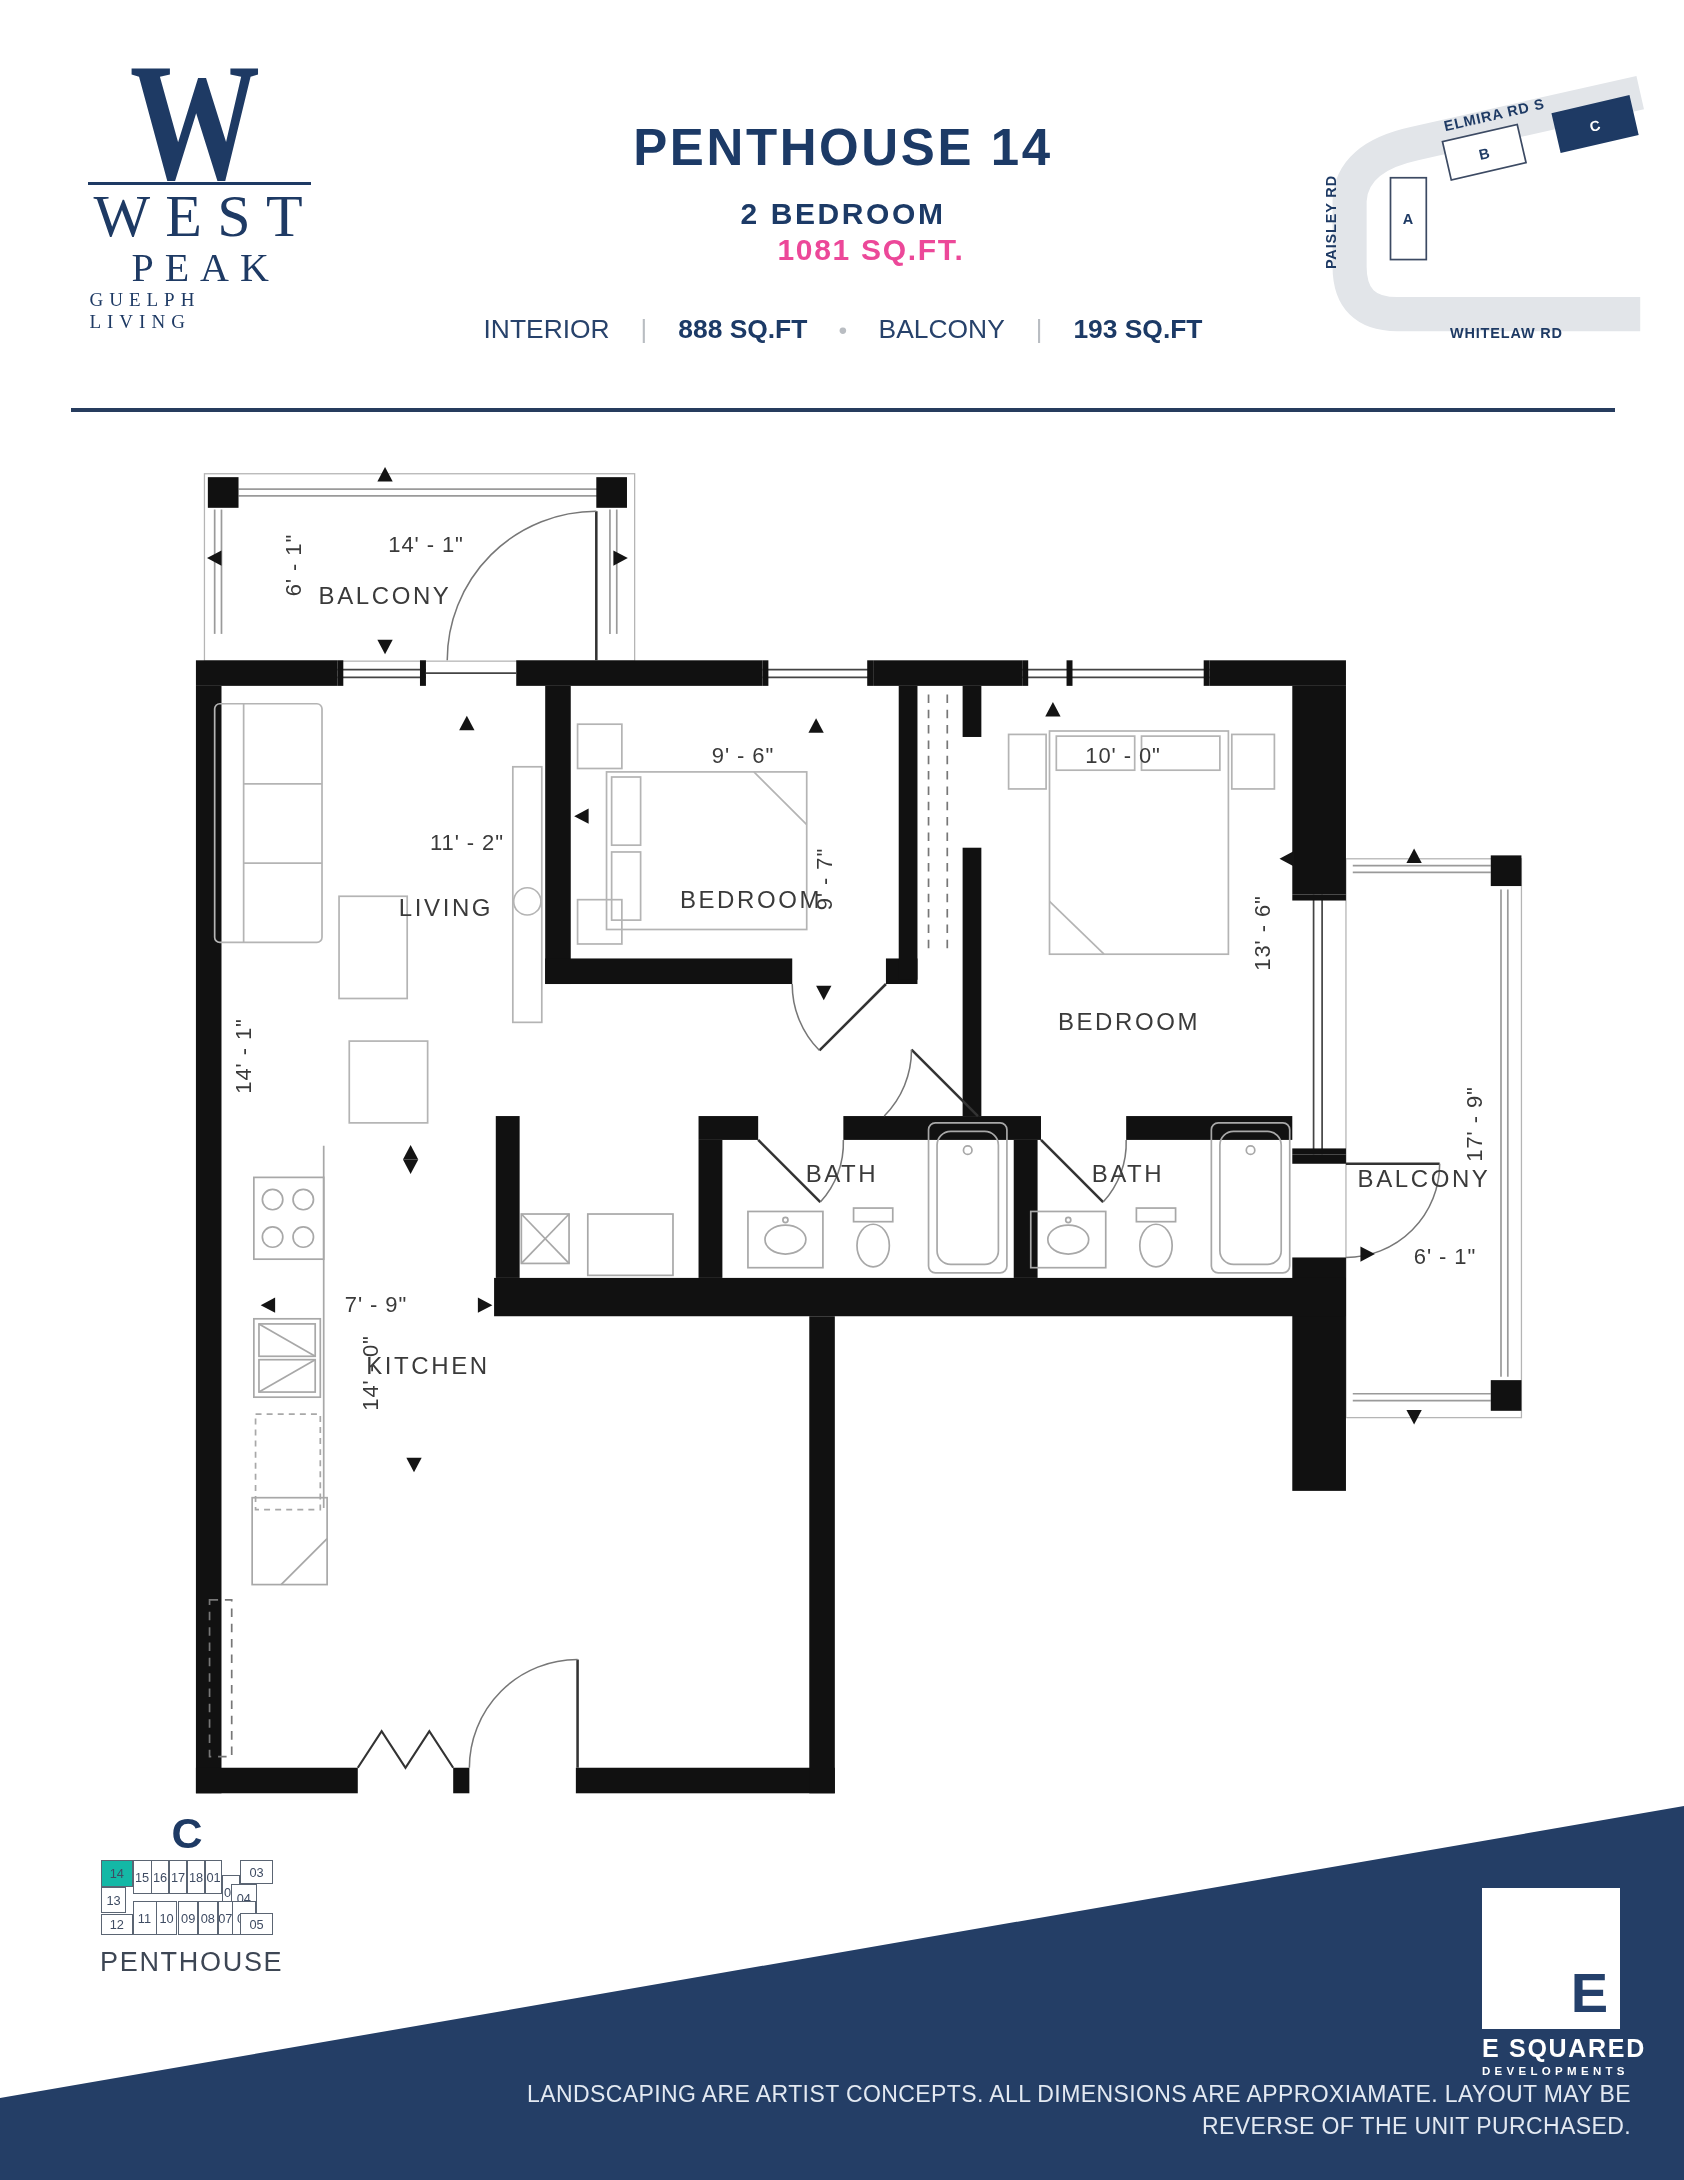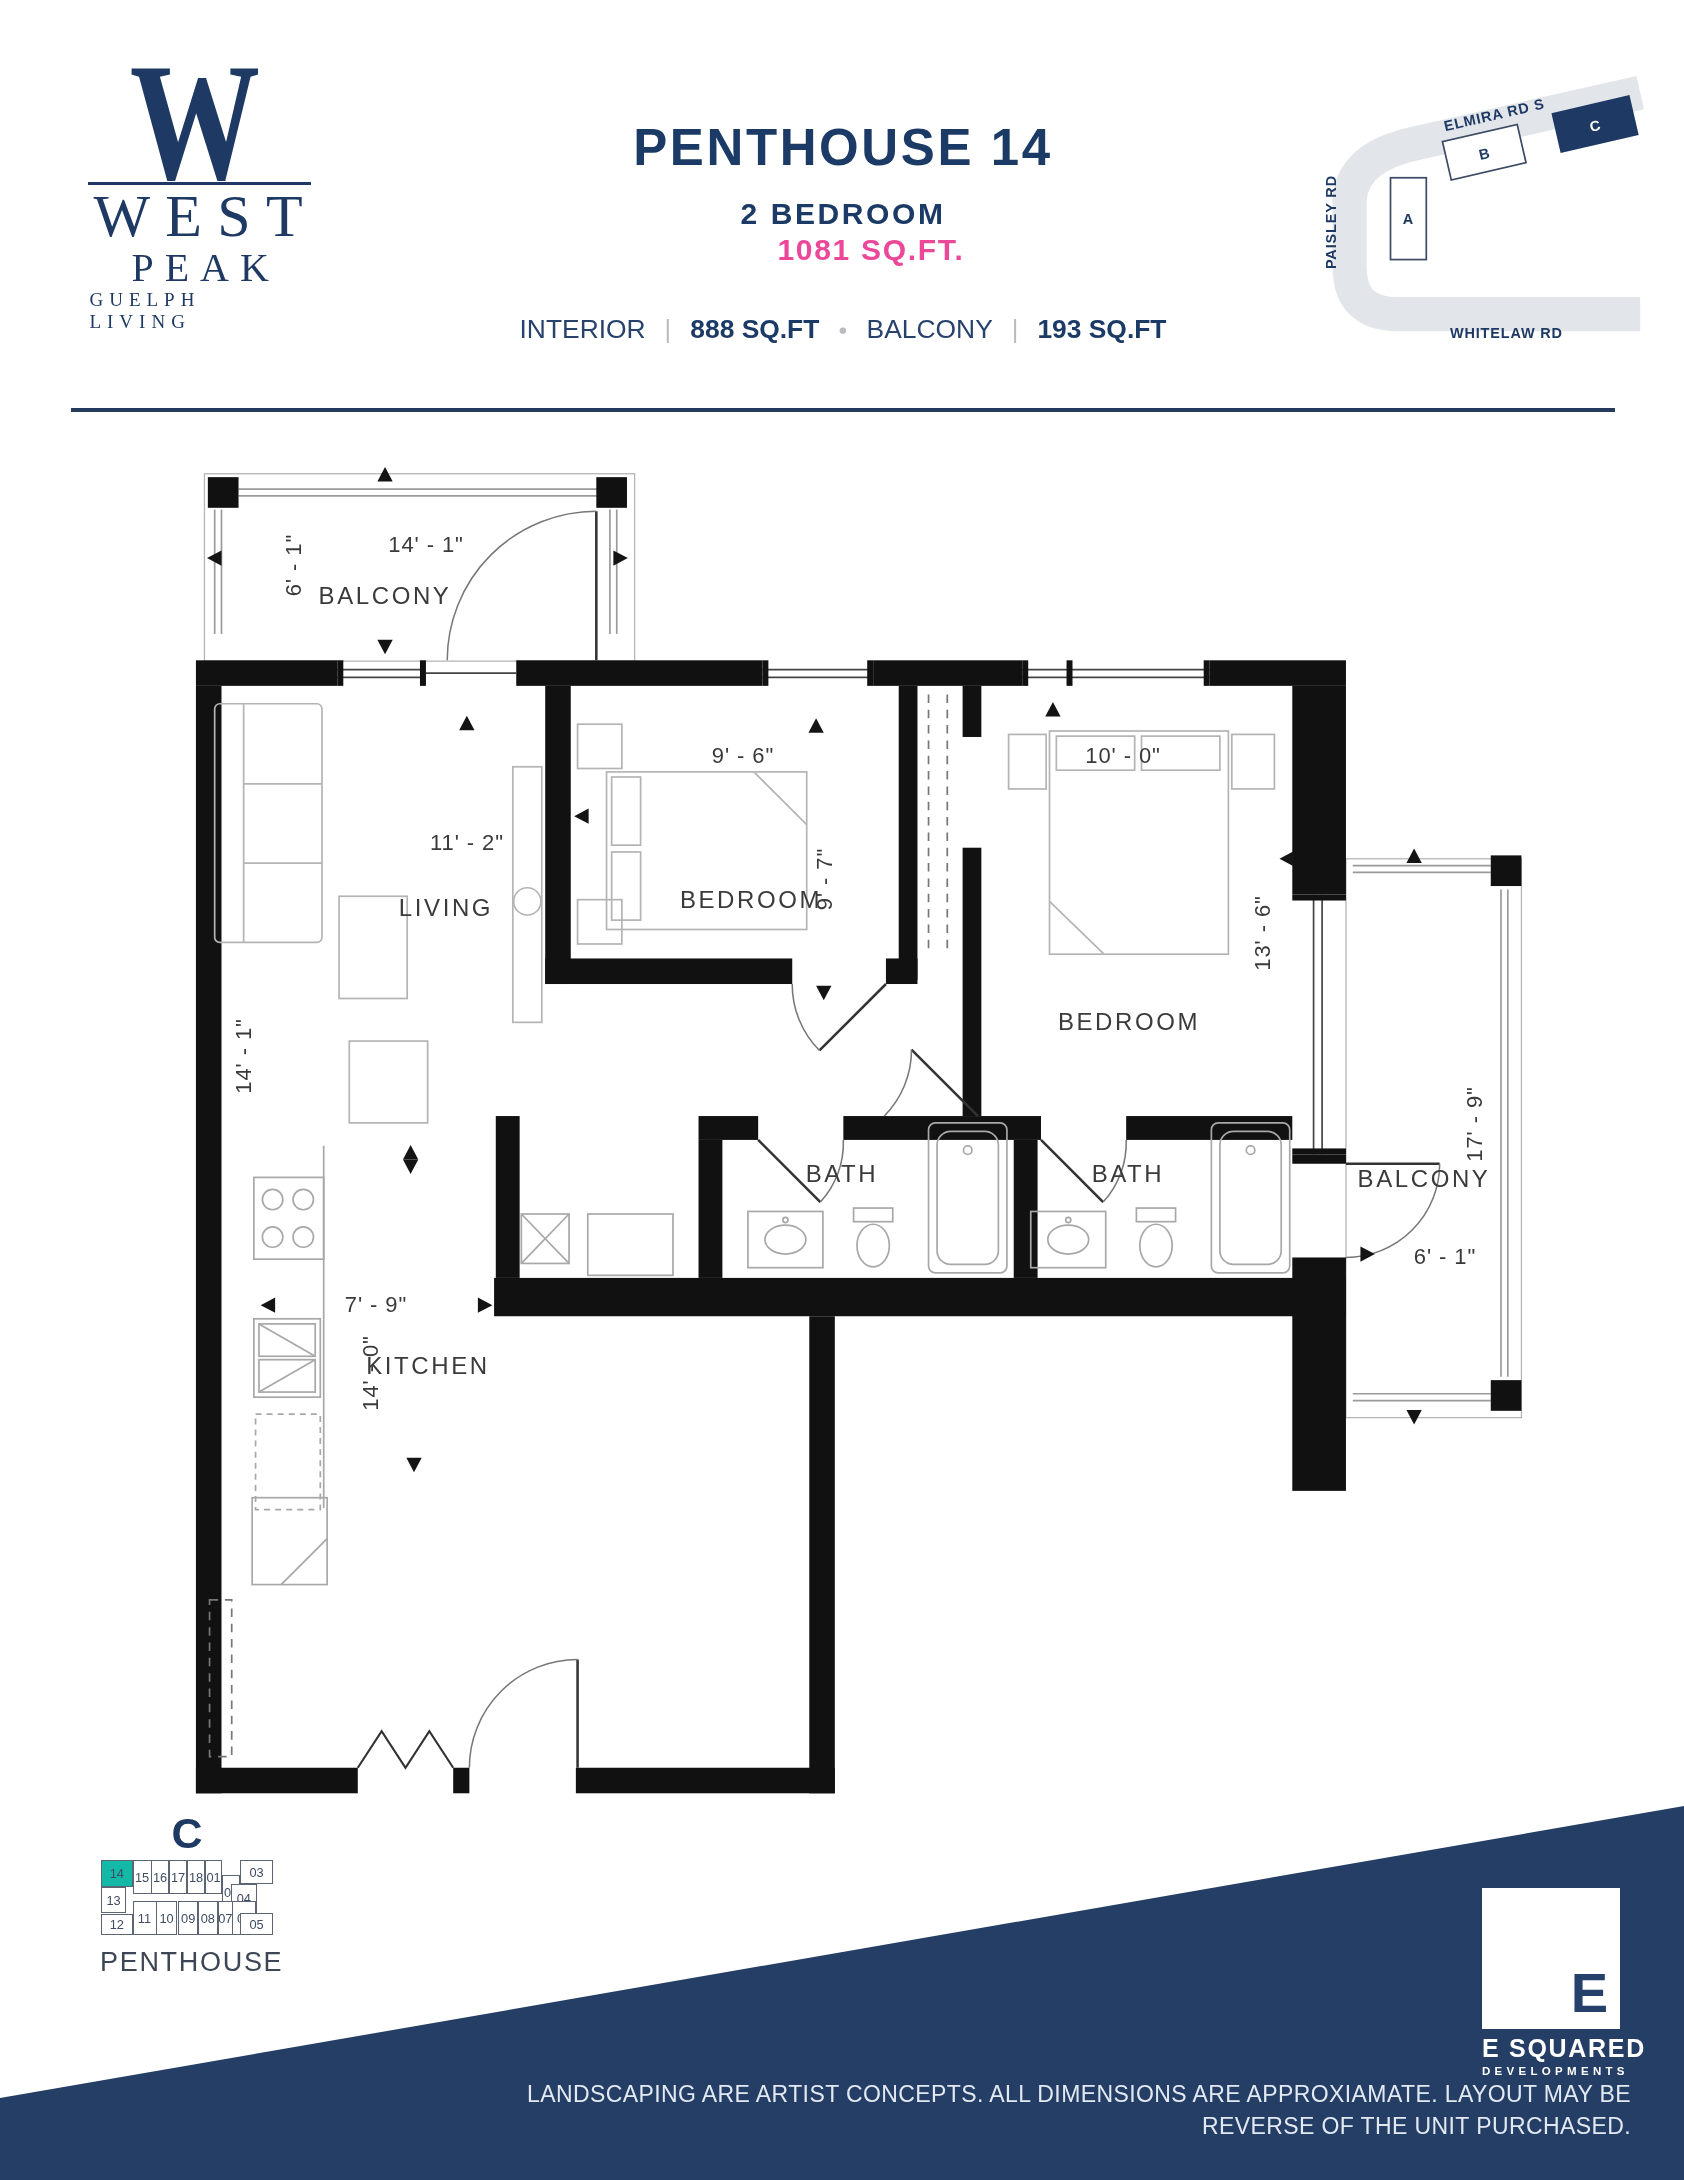--- a/index.html
+++ b/index.html
@@ -16,21 +16,21 @@
              letter-spacing:15.3px;color:#1e3a64;}
   .logo-peak{left:198px;top:267px;font-family:"Liberation Serif",serif;font-size:40px;
              letter-spacing:11px;color:#1e3a64;}
   .logo-tag{left:198px;top:311px;font-family:"Liberation Serif",serif;font-size:19px;
             letter-spacing:6px;color:#1e3a64;}
   .ls-fix{margin-right:-15.3px;} 
 
   .title-main{left:843px;top:147px;font-size:51px;font-weight:700;letter-spacing:2.6px;color:#1c3a66;white-space:nowrap;}
   .title-sub{left:843px;top:214px;font-size:30px;font-weight:700;letter-spacing:2.6px;color:#1c3a66;white-space:nowrap;}
   .title-area{left:843px;top:250px;font-size:30px;font-weight:700;letter-spacing:1.7px;color:#ec4899;white-space:nowrap;margin-left:28px;}
-  .spec-line{left:843px;top:329px;display:flex;align-items:center;gap:19px;white-space:nowrap;
+  .spec-line{left:843px;top:329px;display:flex;align-items:center;gap:31px;white-space:nowrap;
              font-size:26.4px;color:#27426b;}
   .spec-line .val{font-weight:700;color:#1c3a66;}
   .spec-line .bar{color:#b9bdc2;font-weight:400;font-size:25.6px;}
   .spec-line .dot{color:#b9bdc2;font-size:15.3px;}
   .header-rule{left:71px;top:408px;width:1544px;height:4.3px;background:#263c5e;}
 
   
   svg.layer{position:absolute;left:0;top:0;width:1685px;height:2181px;}
   .plan-label{font-size:24px;letter-spacing:2.6px;color:#3a3a3a;white-space:nowrap;}
   .plan-dim{font-size:22px;letter-spacing:0.9px;color:#3a3a3a;white-space:nowrap;}

